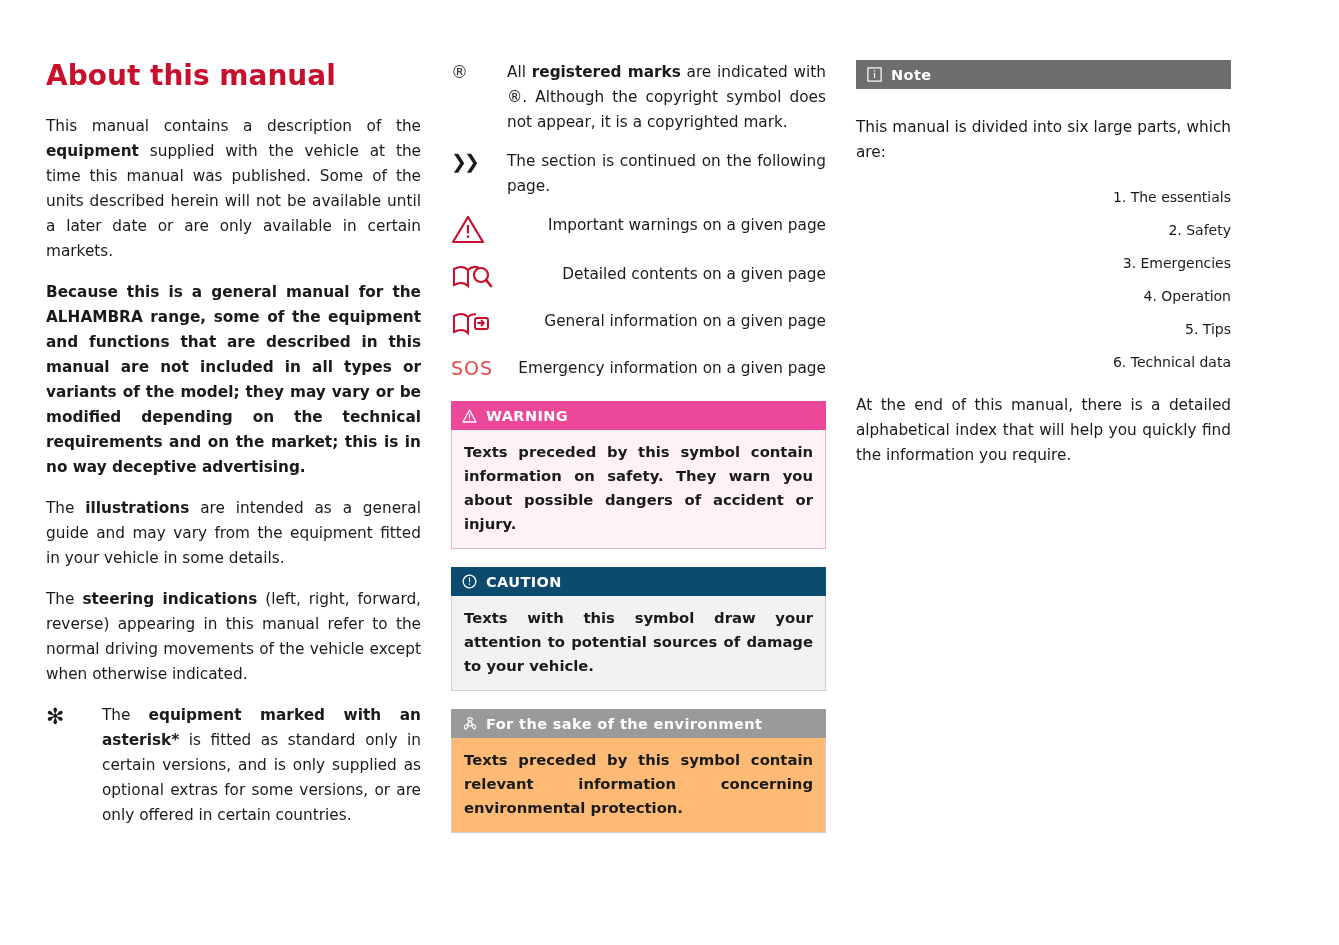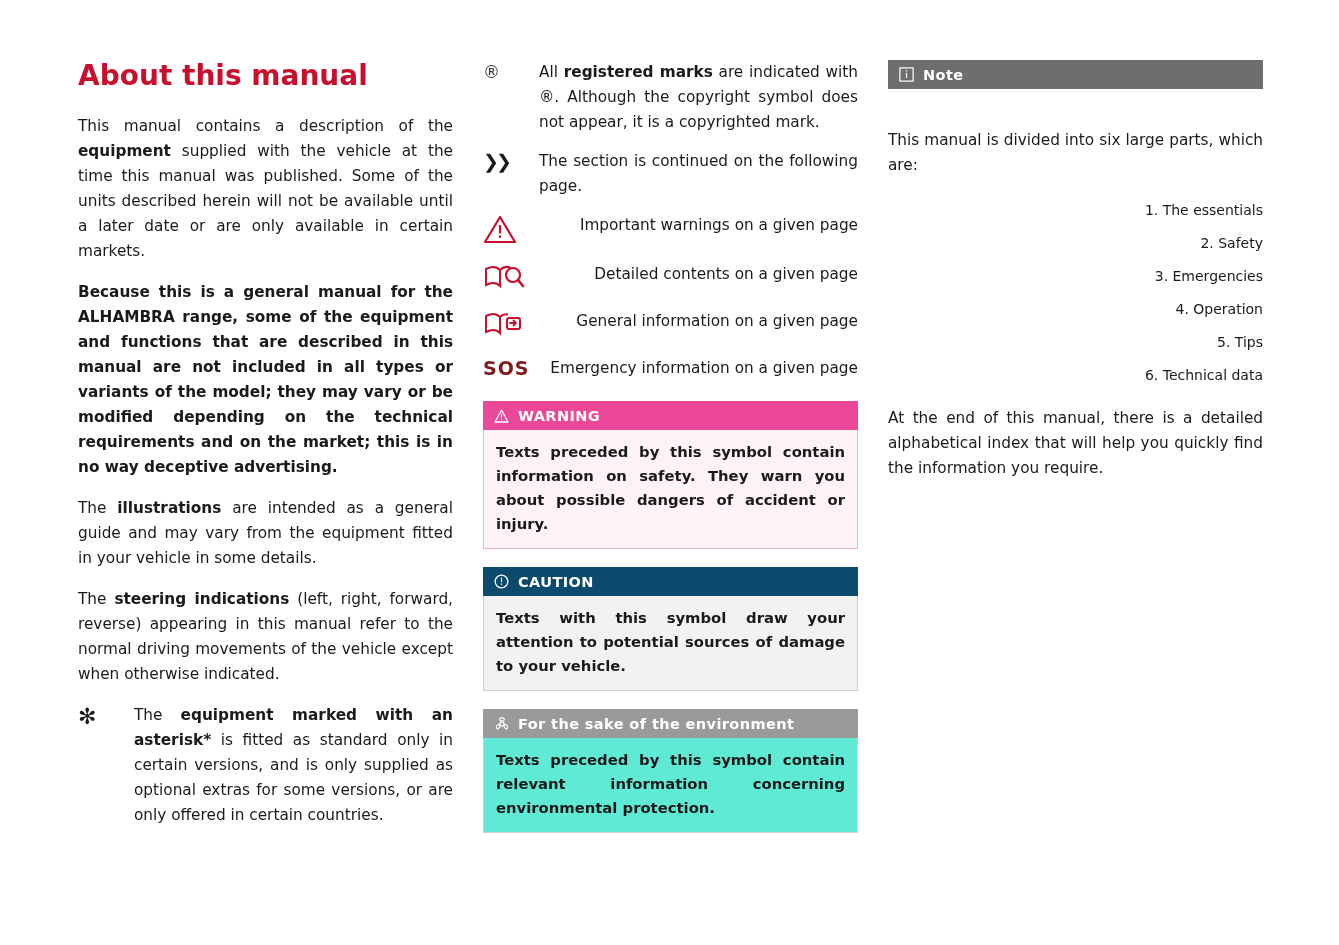--- a/index.html
+++ b/index.html
@@ -12,21 +12,21 @@
     background: #ffffff;
     font-family: "DejaVu Sans", sans-serif;
     color: #1a1a1a;
     overflow: hidden;
   }
   .page {
     position: relative;
     width: 1116px;
     height: 945px;
     box-sizing: border-box;
-    padding: 60px 78px 0 78px;
+    padding: 60px 78px 0 46px;
   }
   .columns {
     display: flex;
     gap: 30px;
     align-items: flex-start;
   }
   .col {
     width: 375px;
     flex: 0 0 375px;
   }
@@ -81,23 +81,23 @@
     line-height: 22px;
   }
   .glyph-chev {
     font-size: 19px;
     font-weight: bold;
     color: #1a1a1a;
     line-height: 22px;
     letter-spacing: -3px;
   }
   .glyph-sos {
-    color: #7f1d1d;
+    color: #ef4444;
     font-size: 19px;
-    font-weight: bold;
+    font-weight: normal;
     letter-spacing: 1px;
     line-height: 22px;
   }
   .glyph-ast {
     font-size: 22px;
     font-weight: bold;
     line-height: 20px;
   }
 
   
@@ -151,21 +151,21 @@
   }
   .caution .box-head { background: #0c4a6e; }
   .caution .box-body {
     background: #f2f2f2;
     border: 1px solid #cfcfcf;
     border-top: none;
     color: #1a1a1a;
   }
   .environment .box-head { background: #9a9a9a; }
   .environment .box-body {
-    background: #5eead4;
+    background: #fdba74;
     border: 1px solid #cfcfcf;
     border-top: none;
     color: #1a1a1a;
   }
   .note .box-head { background: #6e6e6e; }
   .note .box-body {
     background: #f2f2f2;
     border: 1px solid #cfcfcf;
     border-top: none;
     color: #1a1a1a;
@@ -315,21 +315,21 @@
           </span>
           <span>For the sake of the environment</span>
         </div>
         <div class="box-body">Texts preceded by this symbol contain relevant information concerning environmental protection.</div>
       </div>
 
     </div>
 
     <div class="col col-3">
 
-      <div class="box note" style="margin-bottom:39px;">
+      <div class="box note" style="margin-bottom:26px;">
         <div class="box-head">
           <span class="hd-icon">
             <svg width="15" height="15" viewBox="0 0 15 15" aria-hidden="true">
               <rect x="0.9" y="0.9" width="13.2" height="13.2" fill="none" stroke="#ffffff" stroke-width="1.2"></rect>
               <rect x="6.9" y="3.2" width="1.2" height="1.3" fill="#ffffff"></rect>
               <rect x="6.9" y="5.8" width="1.2" height="5.2" fill="#ffffff"></rect>
             </svg>
           </span>
           <span>Note</span>
         </div>

